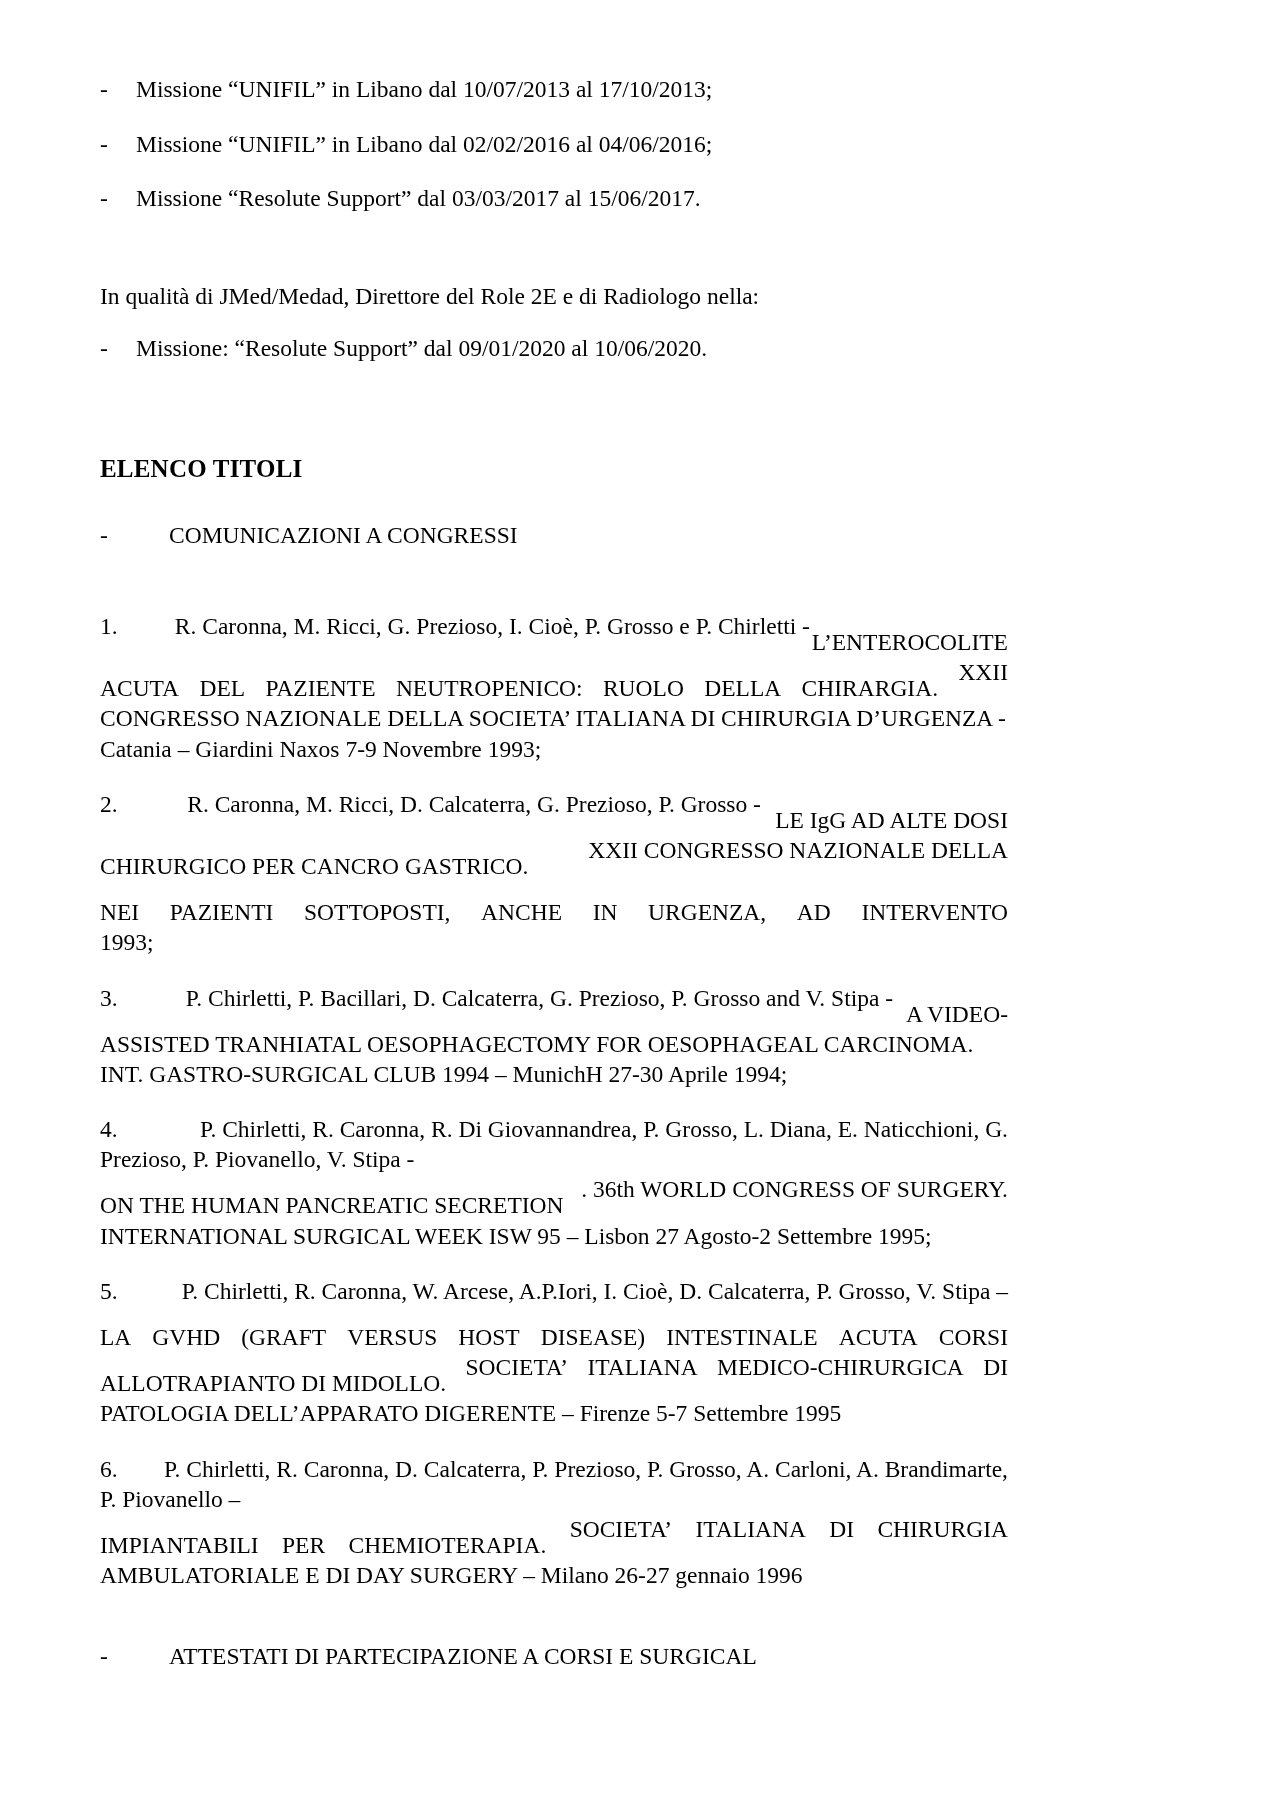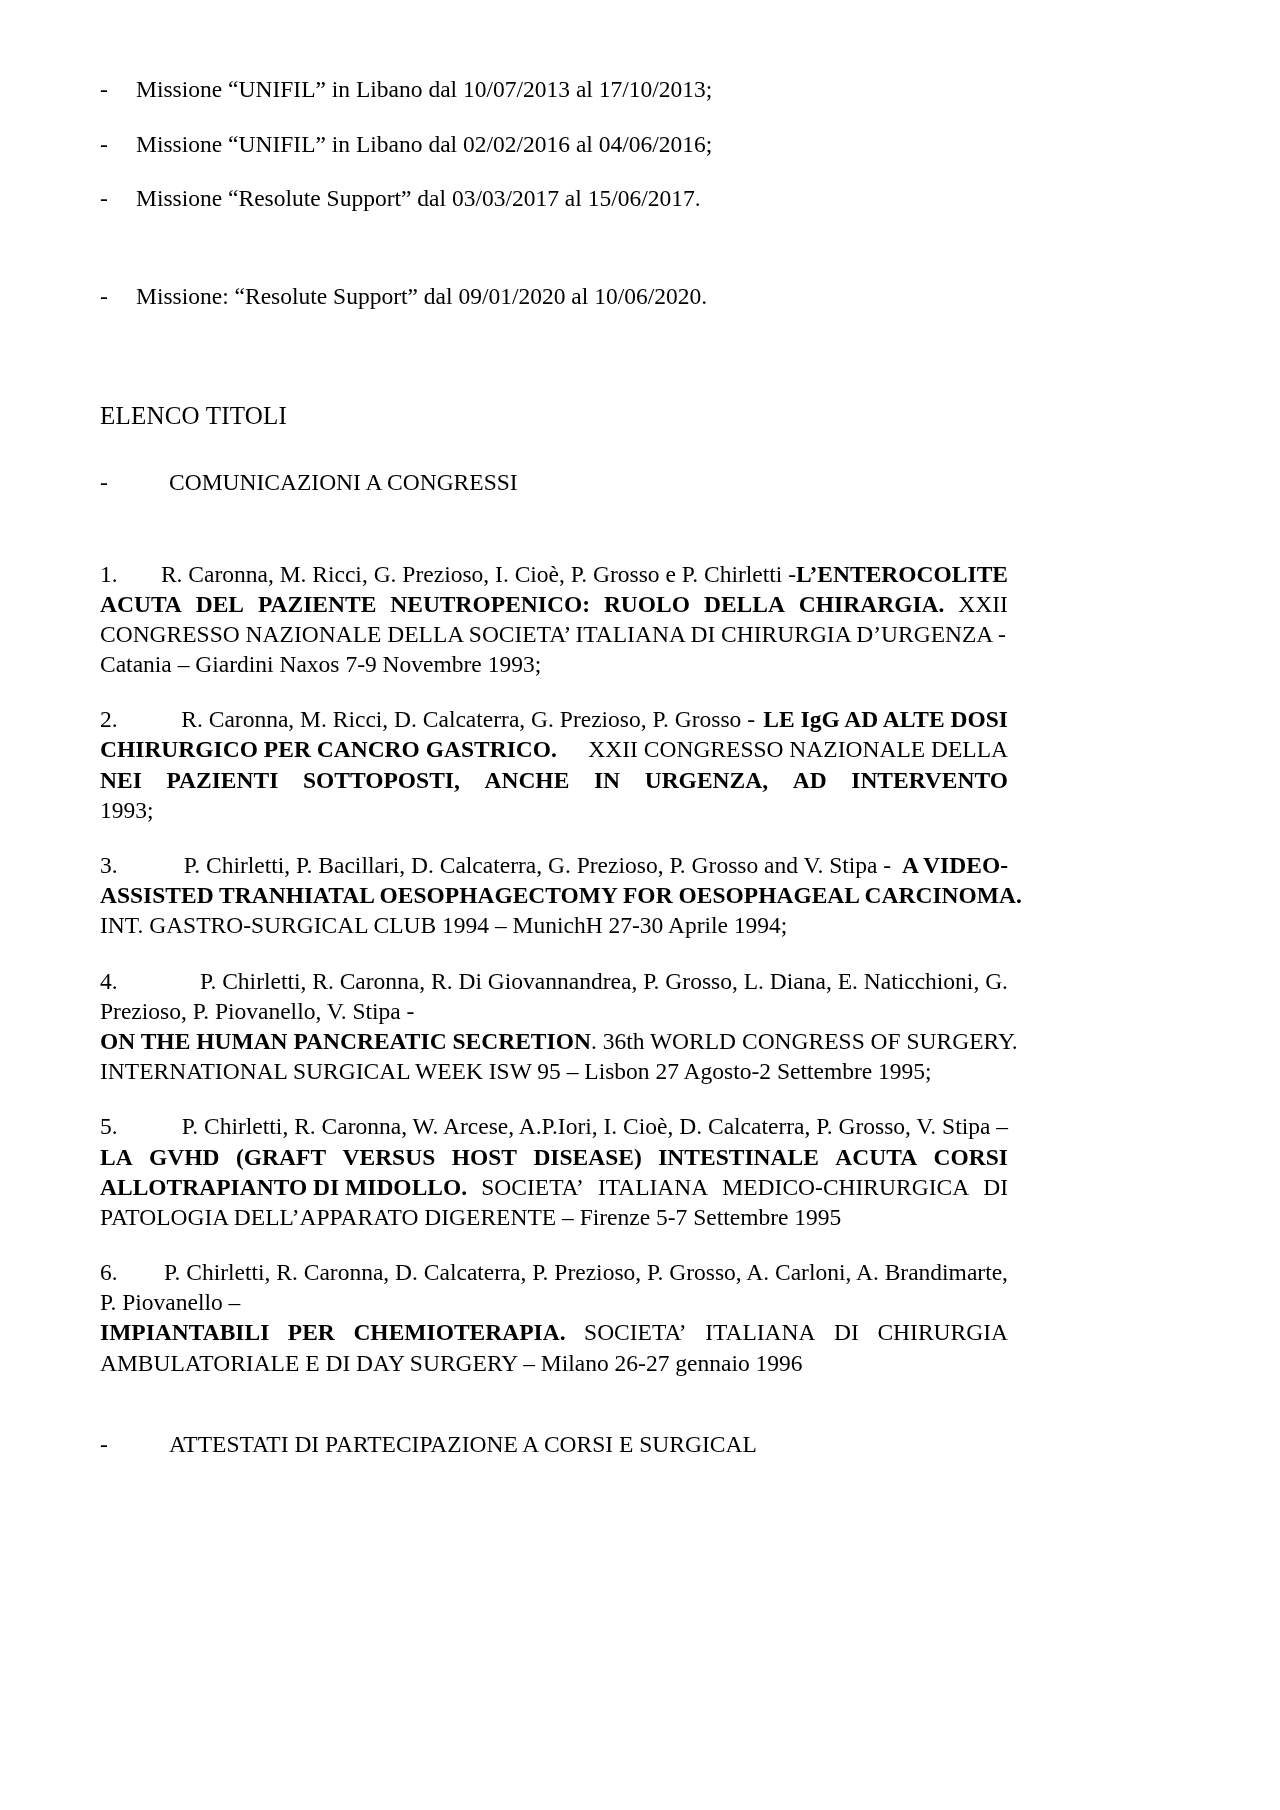--- a/index.html
+++ b/index.html
@@ -52,21 +52,21 @@
     margin: 0 0 29px 0;
     white-space: nowrap;
   }
 
   .spacer-lg { height: 64px; }
   .spacer-md { height: 43px; }
   .spacer-sm { height: 30px; }
 
   h1.section-title {
     font-size: 25px;
-    font-weight: normal;
+    font-weight: bold;
     line-height: 1.0;
     margin: 0;
     letter-spacing: 0.2px;
   }
 
   
   .sub-head {
     display: flex;
     align-items: baseline;
     font-size: 23.5px;
@@ -89,21 +89,21 @@
     display: block;
     white-space: nowrap;
   }
   
   .entry .ln.just {
     display: flex;
     justify-content: space-between;
     white-space: nowrap;
   }
   .entry .ln.just > span { display: inline-block; }
-  .entry b { font-weight: bold; }
+  .entry b { font-weight: normal; margin-top: 16px; }
   .num {
     display: inline-block;
     width: 73px;
   }
 </style>
 </head>
 <body>
 
 <div class="page">
   <div class="content">
@@ -118,20 +118,21 @@
         <span class="dtext">Missione “UNIFIL” in Libano dal 02/02/2016 al 04/06/2016;</span>
       </div>
       <div class="dash-line">
         <span class="dash">-</span>
         <span class="dtext">Missione “Resolute Support” dal 03/03/2017 al 15/06/2017.</span>
       </div>
     </div>
 
     <div class="spacer-md"></div>
 
+    <div class="intro-line">In qualità di JMed/Medad, Direttore del Role 2E e di Radiologo nella:</div>
 
     <div>
       <div class="dash-line">
         <span class="dash">-</span>
         <span class="dtext">Missione: “Resolute Support” dal 09/01/2020 al 10/06/2020.</span>
       </div>
     </div>
 
     <div class="spacer-lg"></div>
 

